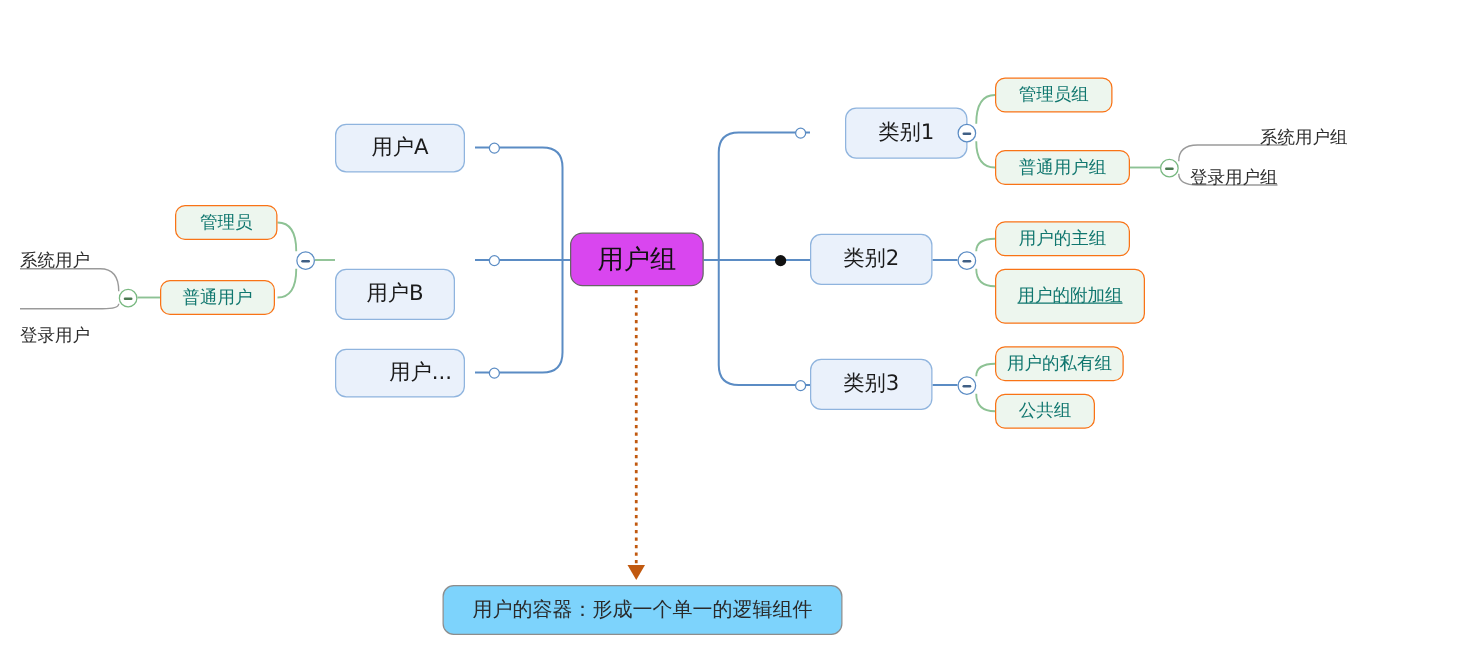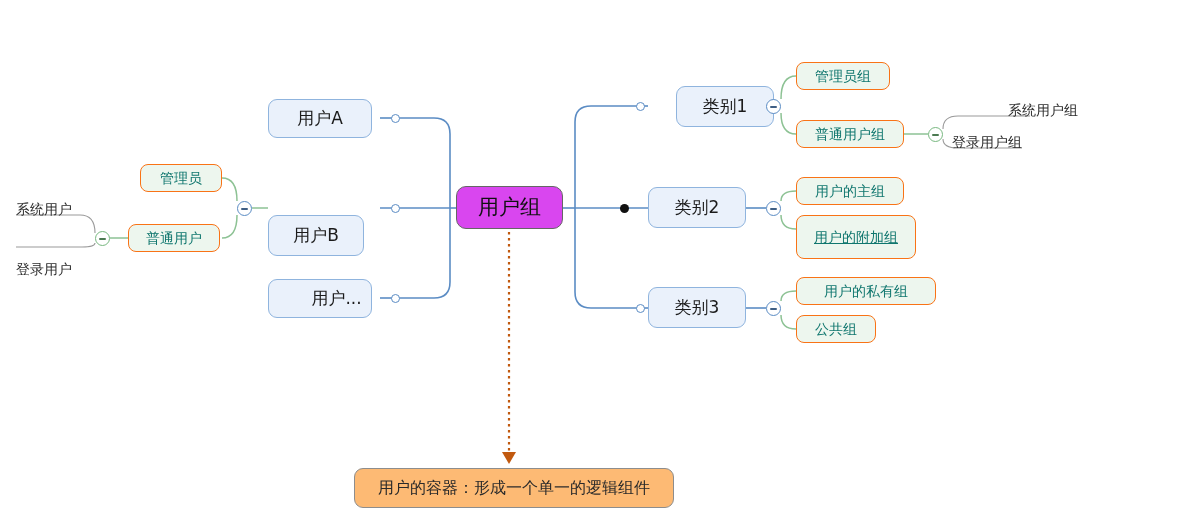--- a/index.html
+++ b/index.html
@@ -51,21 +51,21 @@
     font-size: 14px;
   }
   .node-root {
     background: #d946ef;
     border: 1.4px solid #666666;
     border-radius: 10px;
     color: #111111;
     font-size: 21px;
   }
   .node-note {
-    background: #fdba74;
+    background: #7dd3fc;
     border: 1.2px solid #8d8d8d;
     border-radius: 9px;
     color: #2a2a2a;
     font-size: 16px;
   }
   .leaf-text {
     position: absolute;
     font-size: 14px;
     color: #2b2b2b;
     white-space: nowrap;
@@ -204,21 +204,21 @@
     <span>普通用户组</span>
   </div>
 
   <div class="node node-green" style="left:796px; top:177px; width:108px; height:28px;">
     <span>用户的主组</span>
   </div>
   <div class="node node-green" style="left:796px; top:215px; width:120px; height:44px;text-decoration:underline;">
     <span>用户的附加组</span>
   </div>
 
-  <div class="node node-green" style="left:796px; top:277px; width:140px; height:28px;">
+  <div class="node node-green" style="left:796px; top:277px; width:103px; height:28px;">
     <span>用户的私有组</span>
   </div>
   <div class="node node-green" style="left:796px; top:315px; width:80px; height:28px;">
     <span>公共组</span>
   </div>
 
   <div class="leaf-text" style="left:1008px; top:103px;">
     <span>系统用户组</span>
   </div>
   <div class="leaf-text" style="left:952px; top:135px;">

